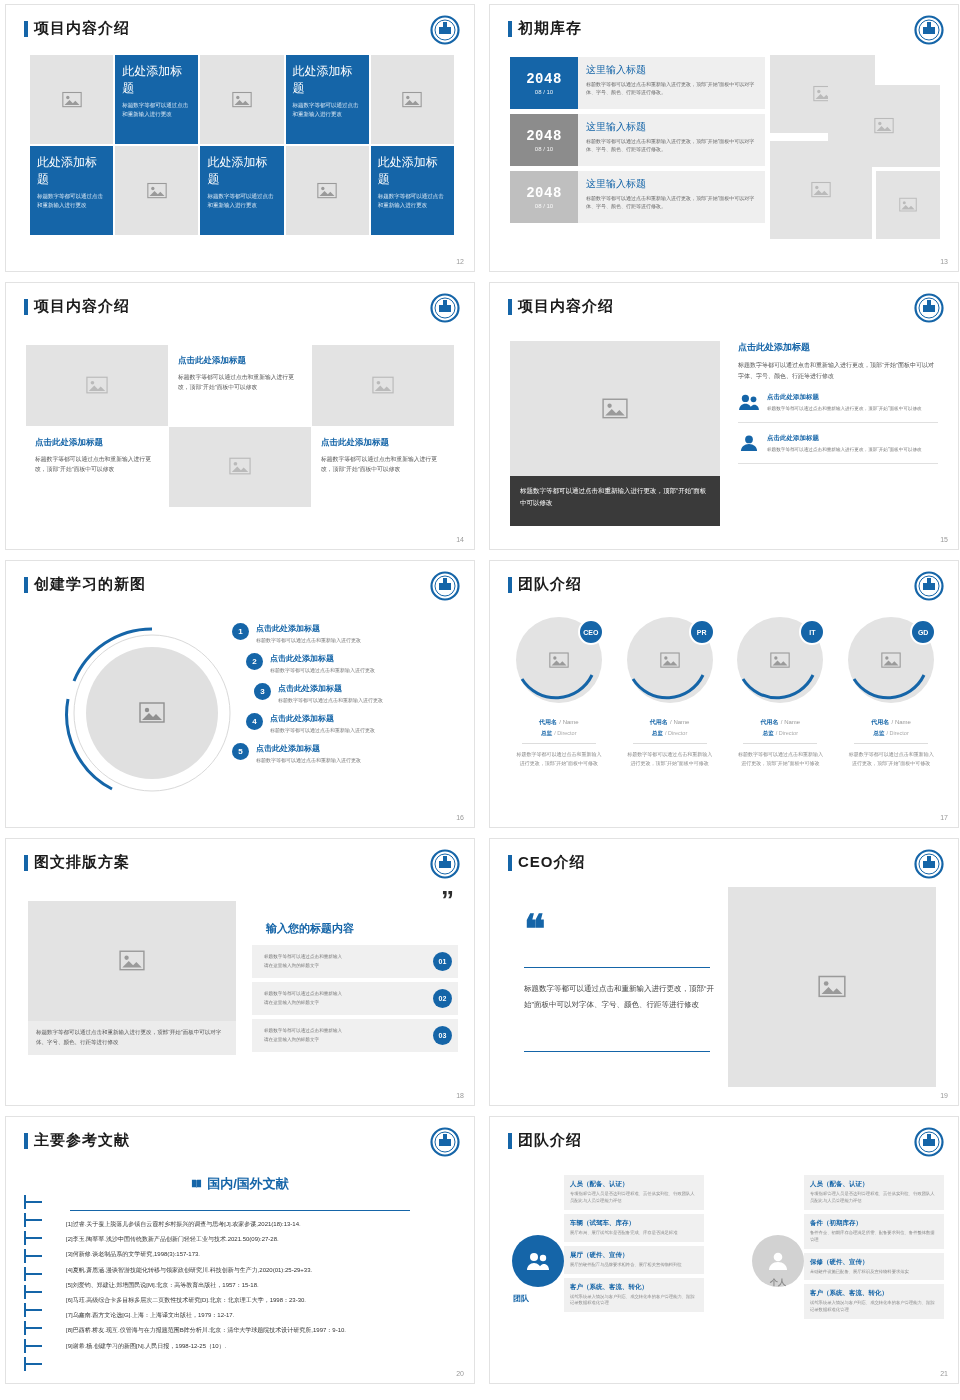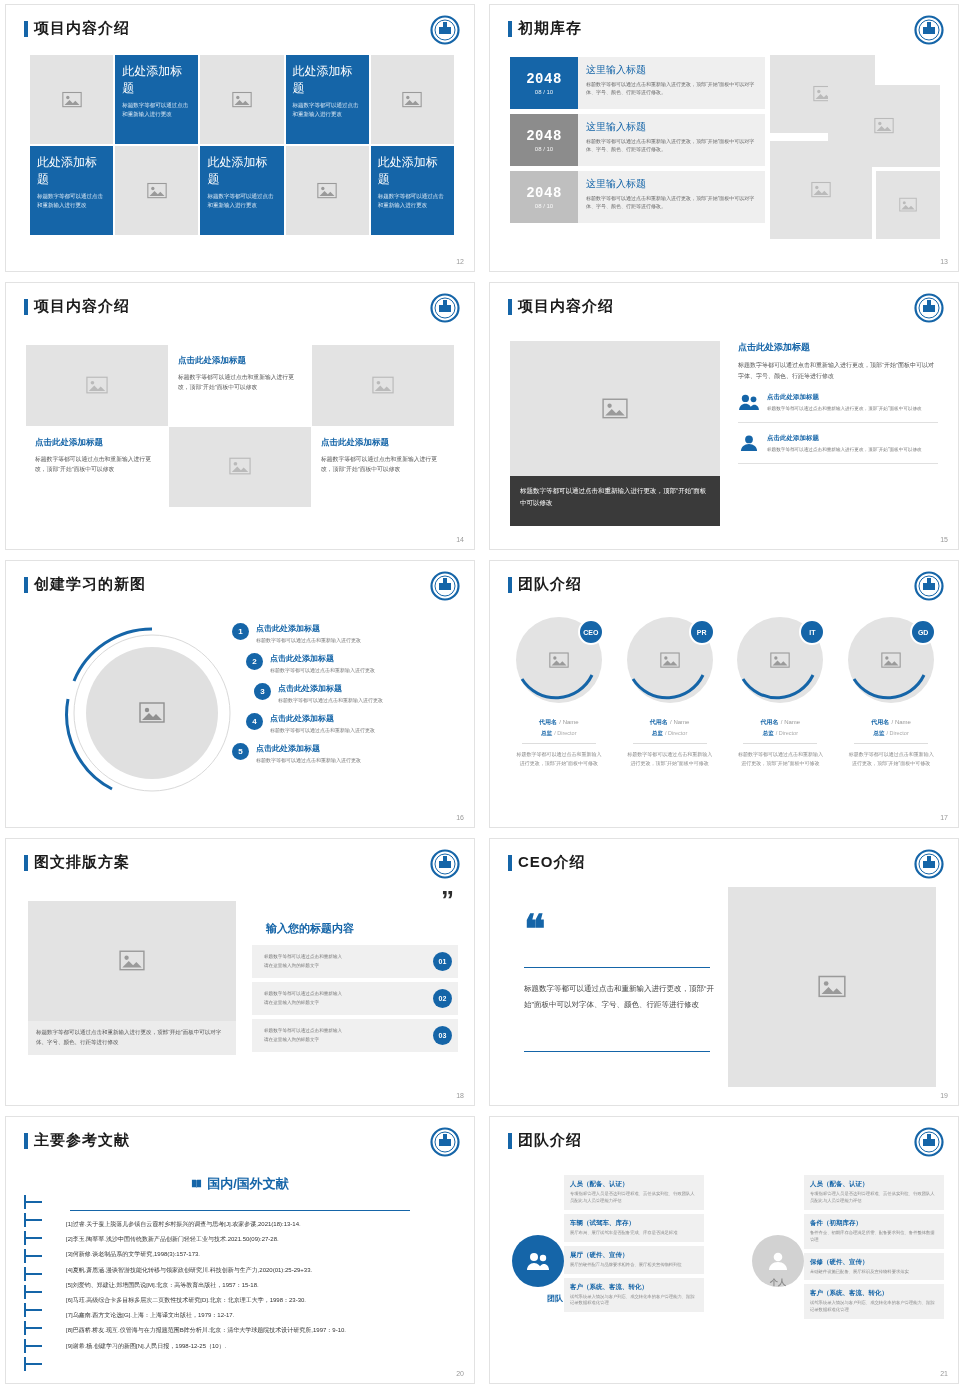--- a/index.html
+++ b/index.html
@@ -677,21 +677,21 @@
     </div>
 
     <div class="avbig" style="left:22px; top:118px; background:#1565a8;">
       <svg width="26" height="20" viewBox="0 0 26 20">
           <circle cx="9" cy="6" r="4" fill="#fff"></circle>
           <circle cx="18" cy="7" r="3.2" fill="#fff"></circle>
           <path d="M2 19c0-4 3.2-7 7-7s7 3 7 7z" fill="#fff"></path>
           <path d="M14 19c0-3.4 2.2-6 5-6s5 2.6 5 6z" fill="#fff"></path>
         </svg>
     </div>
-    <div class="lbl" style="left:35px; top:176px;">团队</div>
+    <div class="lbl" style="left:1px; top:176px;">团队</div>
 
     <div class="avbig" style="left:262px; top:118px; background:#d2d2d2;">
       <svg width="24" height="20" viewBox="0 0 24 20">
           <circle cx="12" cy="6" r="4.3" fill="#fff"></circle>
           <path d="M3 19c0-4.6 4-8 9-8s9 3.4 9 8z" fill="#fff"></path>
         </svg>
     </div>
     <div class="lbl" style="left:258px; top:160px; color:#888;">个人</div>
 
     <div class="boxes boxesL">

